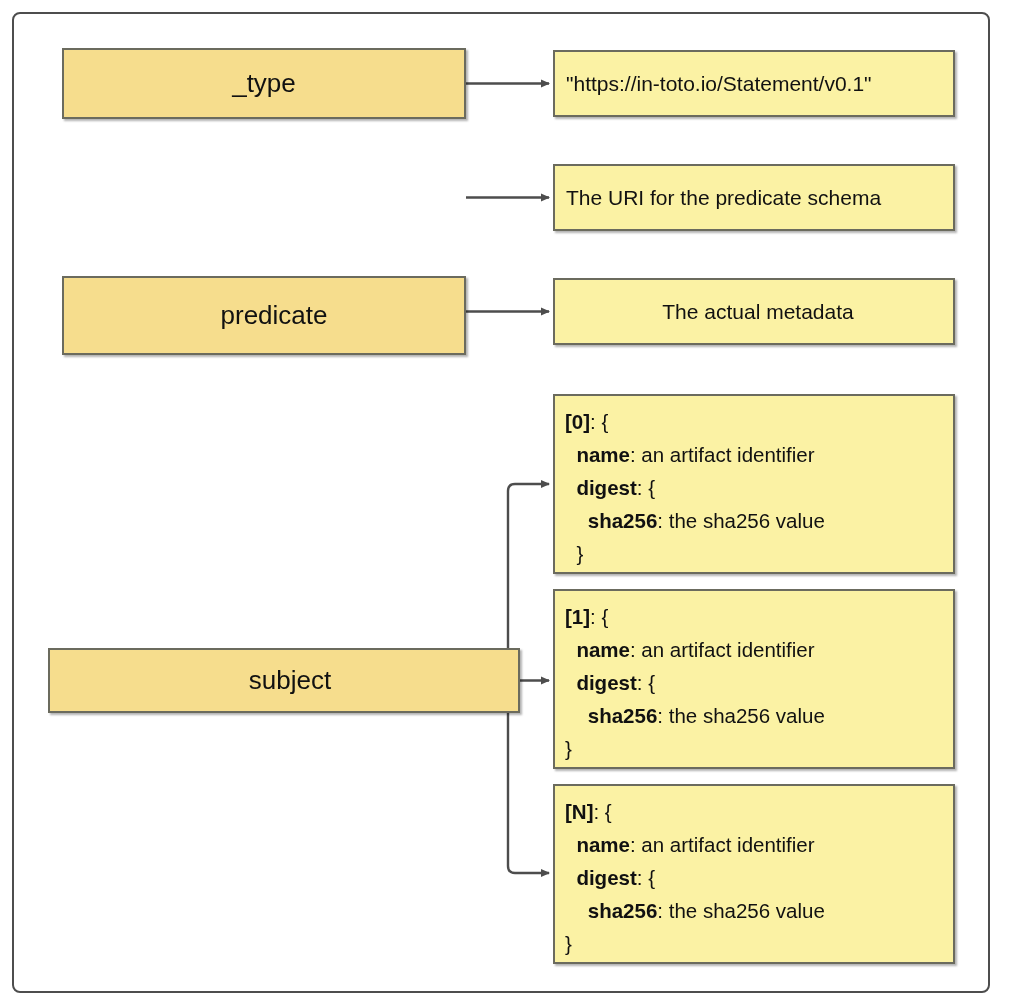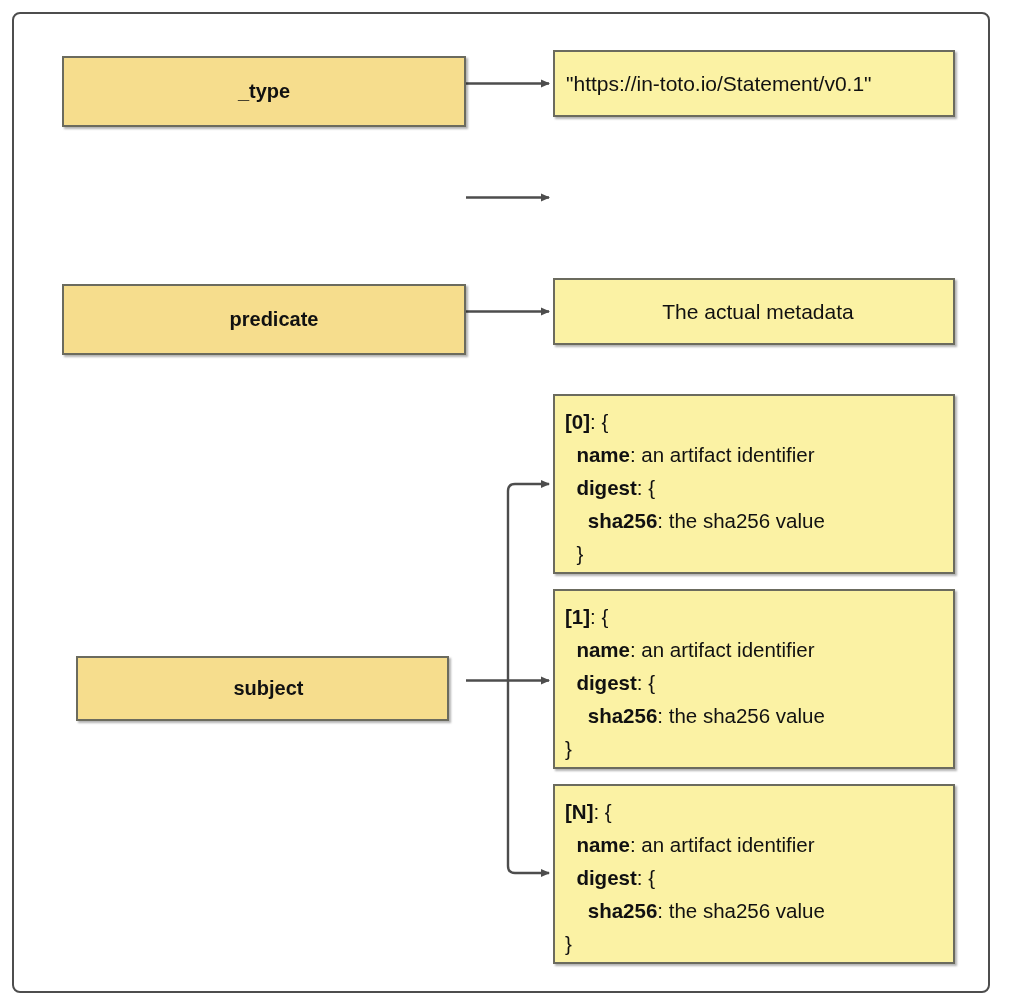--- a/index.html
+++ b/index.html
@@ -34,23 +34,22 @@
     box-sizing: border-box;
     border: 2px solid #6b6b5e;
     box-shadow: 2px 2px 2px rgba(0,0,0,0.30);
     display: flex;
     align-items: center;
     color: #111111;
   }
   .node.key {
     background: #f6dd8d;
     justify-content: center;
-    font-weight: bold;
-    font-size: 20px;
-    margin-top: 8px;
+    font-weight: normal;
+    font-size: 26px;
   }
   .node.val {
     background: #fbf2a4;
     justify-content: flex-start;
     font-size: 21px;
     padding-left: 11px;
   }
   .node.val.center {
     justify-content: center;
     padding-left: 8px;
@@ -105,32 +104,35 @@
 
       <path d="M508,680.5 L508,866 Q508,873 515,873 L549,873" marker-end="url(#arrowhead)"></path>
     </g>
   </svg>
 
   <div class="node key" style="left:62px; top:48px; width:404px; height:71px;">
     <span>_type</span>
   </div>
 
 
-  <div class="node key" style="left:62px; top:276px; width:404px; height:71px;padding-left:20px;">
+  <div class="node key" style="left:62px; top:276px; width:404px; height:79px;padding-left:20px;">
     <span>predicate</span>
   </div>
 
-  <div class="node key" style="left:76px; top:648px; width:373px; height:65px;padding-left:12px;">
+  <div class="node key" style="left:48px; top:648px; width:472px; height:65px;padding-left:12px;">
     <span>subject</span>
   </div>
 
   <div class="node val" style="left:553px; top:50px; width:402px; height:67px;">
     <span>"https://in-toto.io/Statement/v0.1"</span>
   </div>
 
+  <div class="node val" style="left:553px; top:164px; width:402px; height:67px;">
+    <span>The URI for the predicate schema</span>
+  </div>
 
   <div class="node val center" style="left:553px; top:278px; width:402px; height:67px;">
     <span>The actual metadata</span>
   </div>
 
   <div class="node block" style="left:553px; top:394px; width:402px; height:180px;">
       <div class="ln"><b>[0]</b>: {</div>
       <div class="ln">  <b>name</b>: an artifact identifier</div>
       <div class="ln">  <b>digest</b>: {</div>
       <div class="ln">    <b>sha256</b>: the sha256 value</div>

